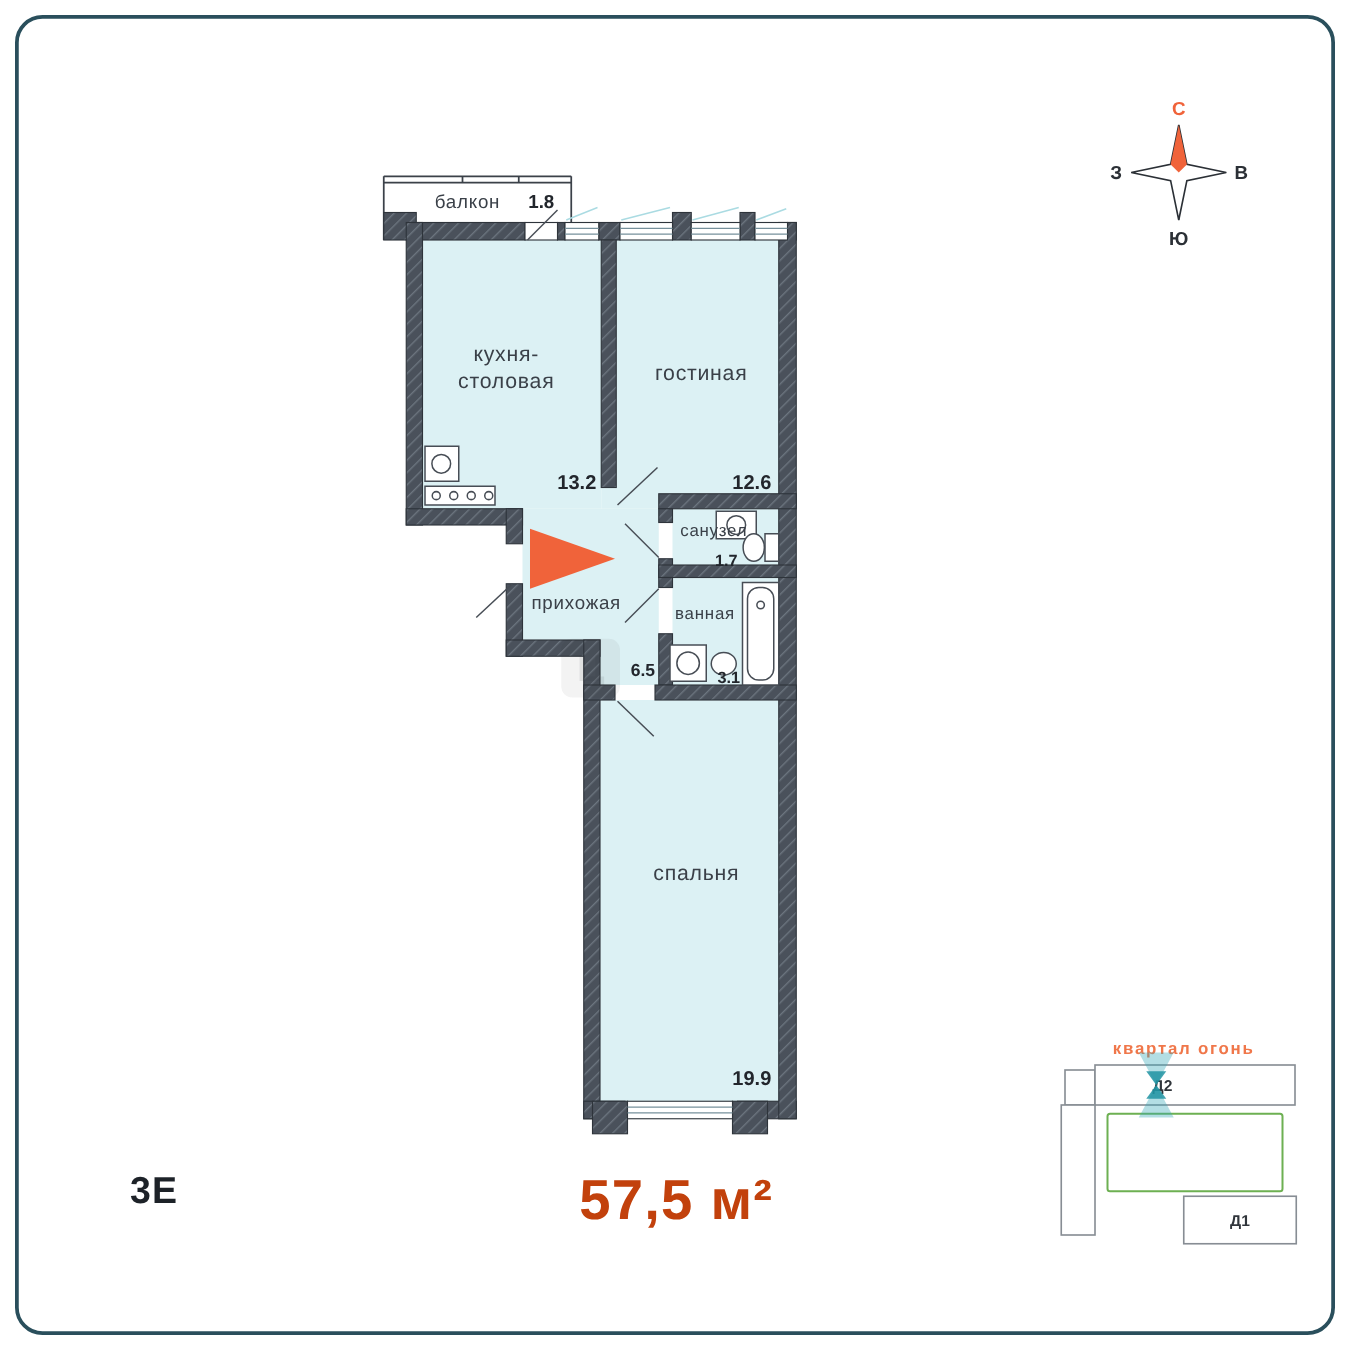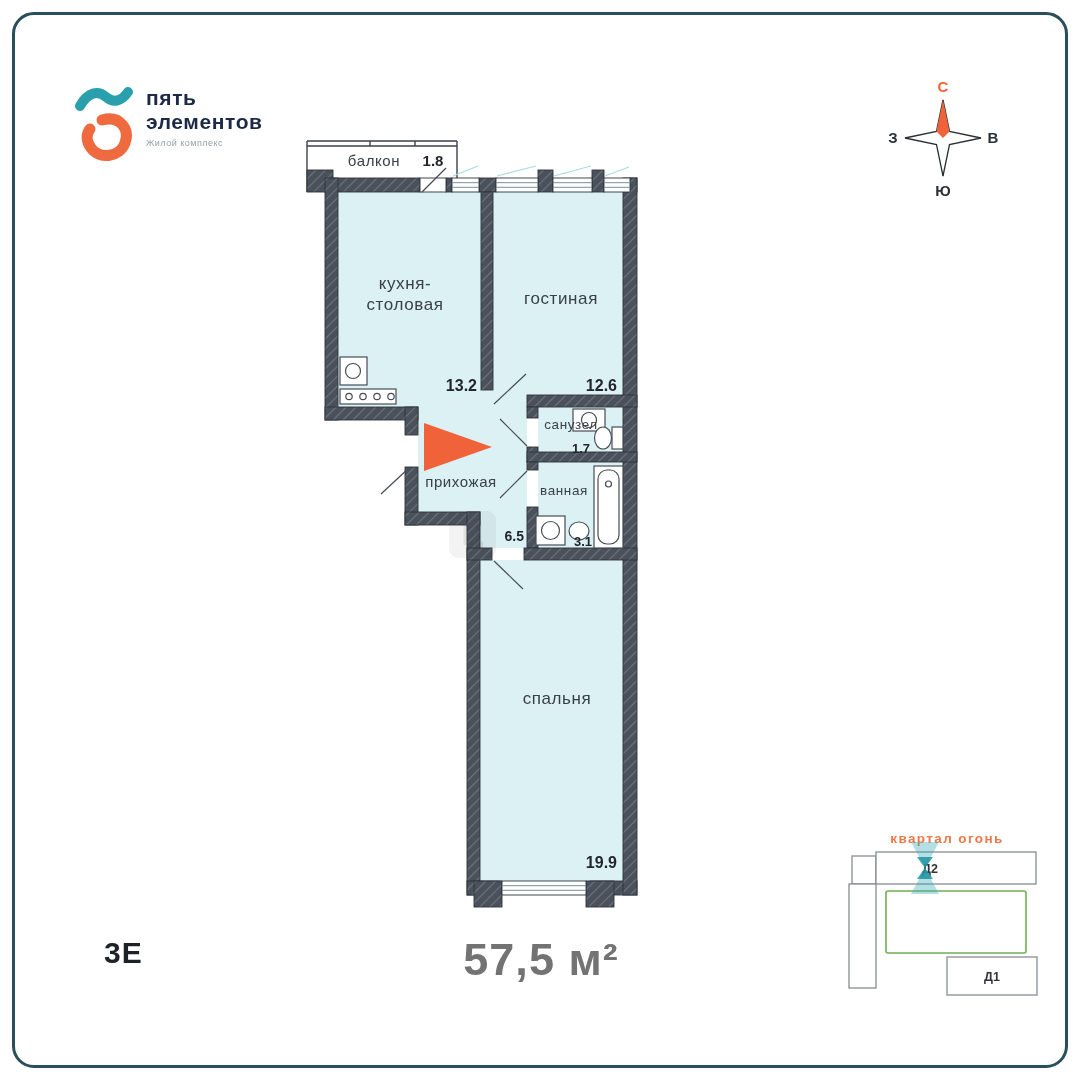--- a/index.html
+++ b/index.html
@@ -9,21 +9,21 @@
 
   
   .logo{position:absolute;left:72px;top:80px;display:flex;gap:10px;}
   .logo-text{padding-top:6px;}
   .logo-line{font-size:21px;font-weight:700;color:#1d2a47;line-height:24px;letter-spacing:.6px;}
   .logo-sub{margin-top:4px;font-size:9px;color:#96a0ab;letter-spacing:.5px;}
 
   
   .type-label{position:absolute;left:104px;top:936px;font-size:30px;font-weight:700;color:#1d2228;letter-spacing:1px;}
   .total-area{position:absolute;left:541px;top:934px;transform:translateX(-50%);
-              font-size:45px;font-weight:700;color:#737373;letter-spacing:1px;white-space:nowrap;}
+              font-size:45px;font-weight:700;color:#c2410c;letter-spacing:1px;white-space:nowrap;}
 
   
   svg text{font-family:"Liberation Sans",sans-serif;}
   .room{fill:#dcf1f4;}
   .wall{fill:url(#hatch);stroke:#2e343b;stroke-width:.9;}
   .win{fill:#fff;stroke:#2e343b;stroke-width:.9;}
   .glz{stroke:#76909b;stroke-width:1;}
   .vmark{stroke:#aadbe2;stroke-width:1.2;}
   .thinln{stroke:#3b4149;stroke-width:1.4;}
   .door{stroke:#474d55;stroke-width:1.2;}
@@ -41,31 +41,20 @@
   .map-bld{fill:#fff;stroke:#878d94;stroke-width:1.3;}
   .map-lbl{font-size:12.5px;fill:#30353b;font-weight:600;}
   .map-title{font-size:13.5px;fill:#f0774a;font-weight:700;letter-spacing:1.4px;}
 </style>
 </head>
 <body>
 
 <div class="canvas">
   <div class="frame"></div>
 
-  <div class="logo">
-    <svg width="64" height="82" viewBox="0 0 64 82">
-      <path d="M8,26 C16,12 26,10 34,17 C41,23 49,22 56,12" fill="none" stroke="#2aa0ad" stroke-width="10" stroke-linecap="round"></path>
-      <path d="M30,40 C48,35 58,49 53,63 C48,77 28,80 19,68 C14,61 14,54 18,49" fill="none" stroke="#ef6a3f" stroke-width="11" stroke-linecap="round"></path>
-    </svg>
-    <div class="logo-text">
-      <div class="logo-line">пять</div>
-      <div class="logo-line">элементов</div>
-      <div class="logo-sub">Жилой комплекс</div>
-    </div>
-  </div>
 
   <svg width="1080" height="1080" viewBox="0 0 1080 1080" style="position:absolute;left:0;top:0;">
     <defs>
       <pattern id="hatch" patternUnits="userSpaceOnUse" width="7" height="7" patternTransform="rotate(45)">
         <rect width="7" height="7" fill="#4a515b"></rect>
         <line x1="0" y1="0" x2="0" y2="7" stroke="#6c757f" stroke-width="2.2"></line>
       </pattern>
     </defs>
 
     <g>

